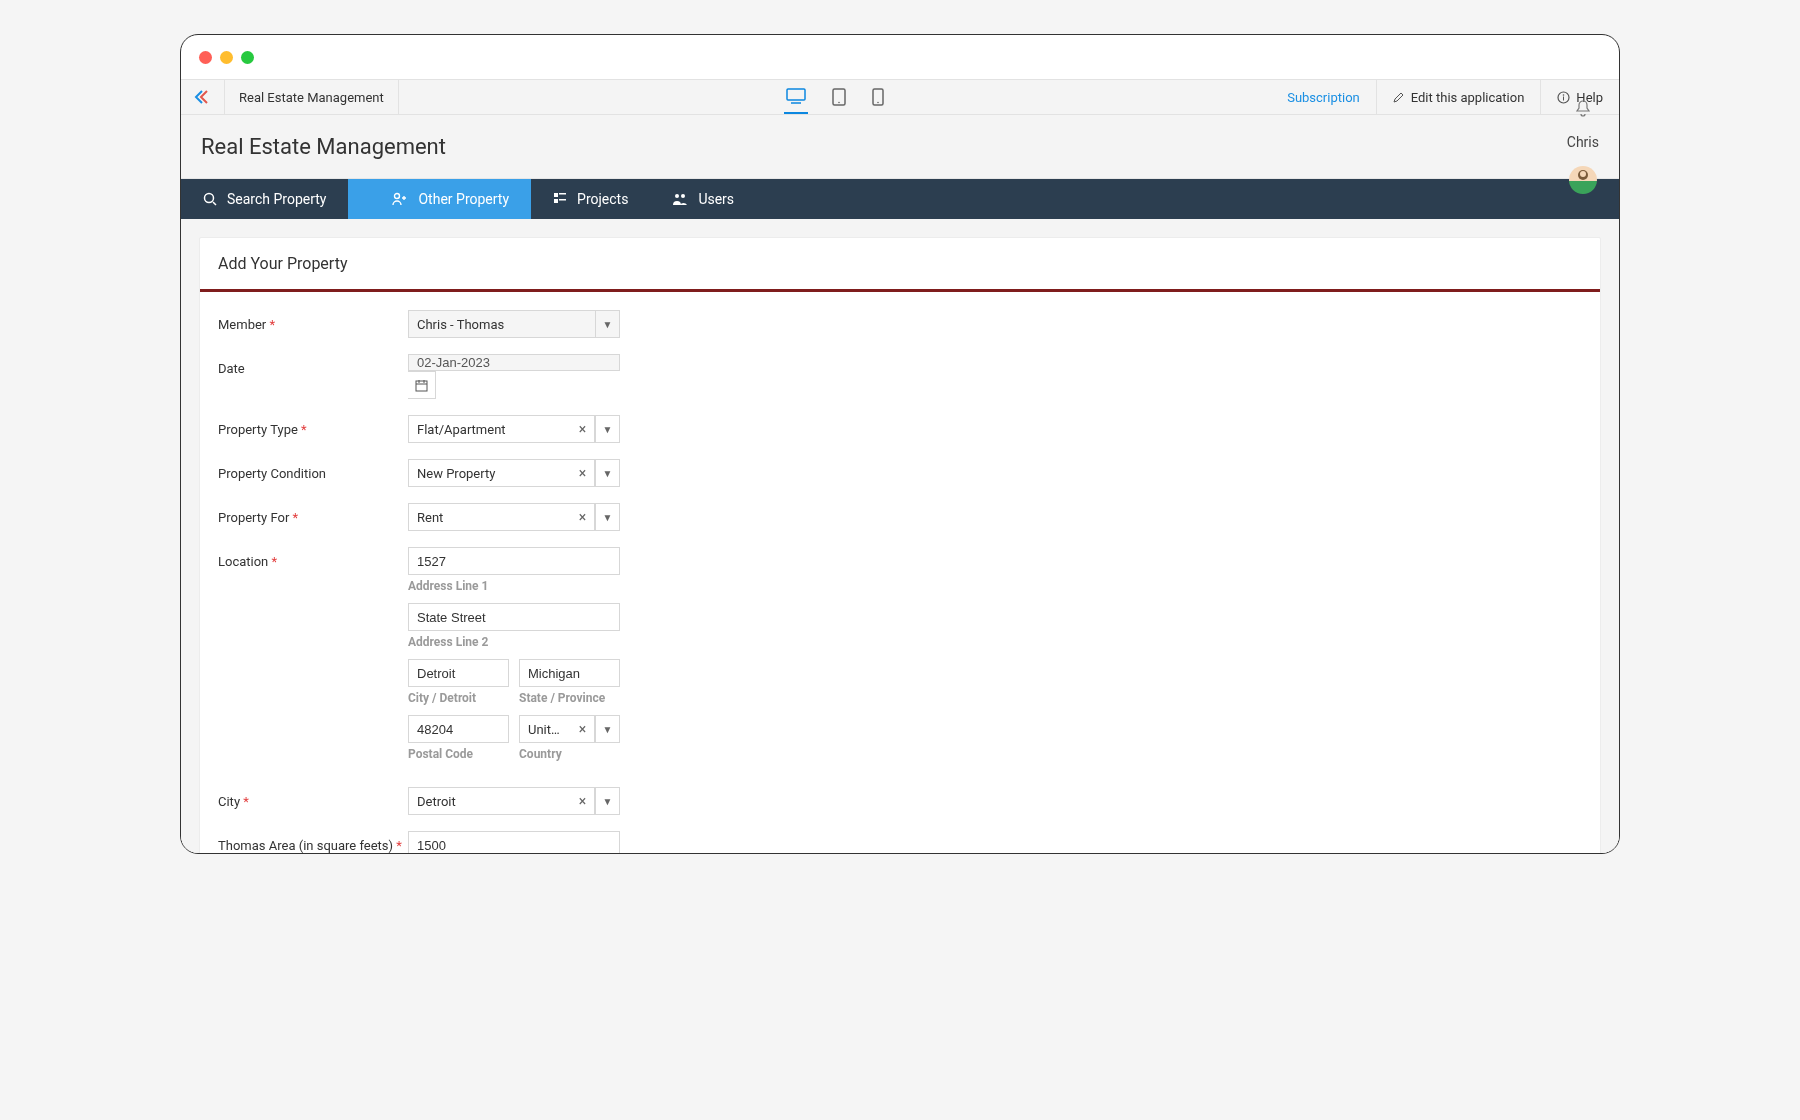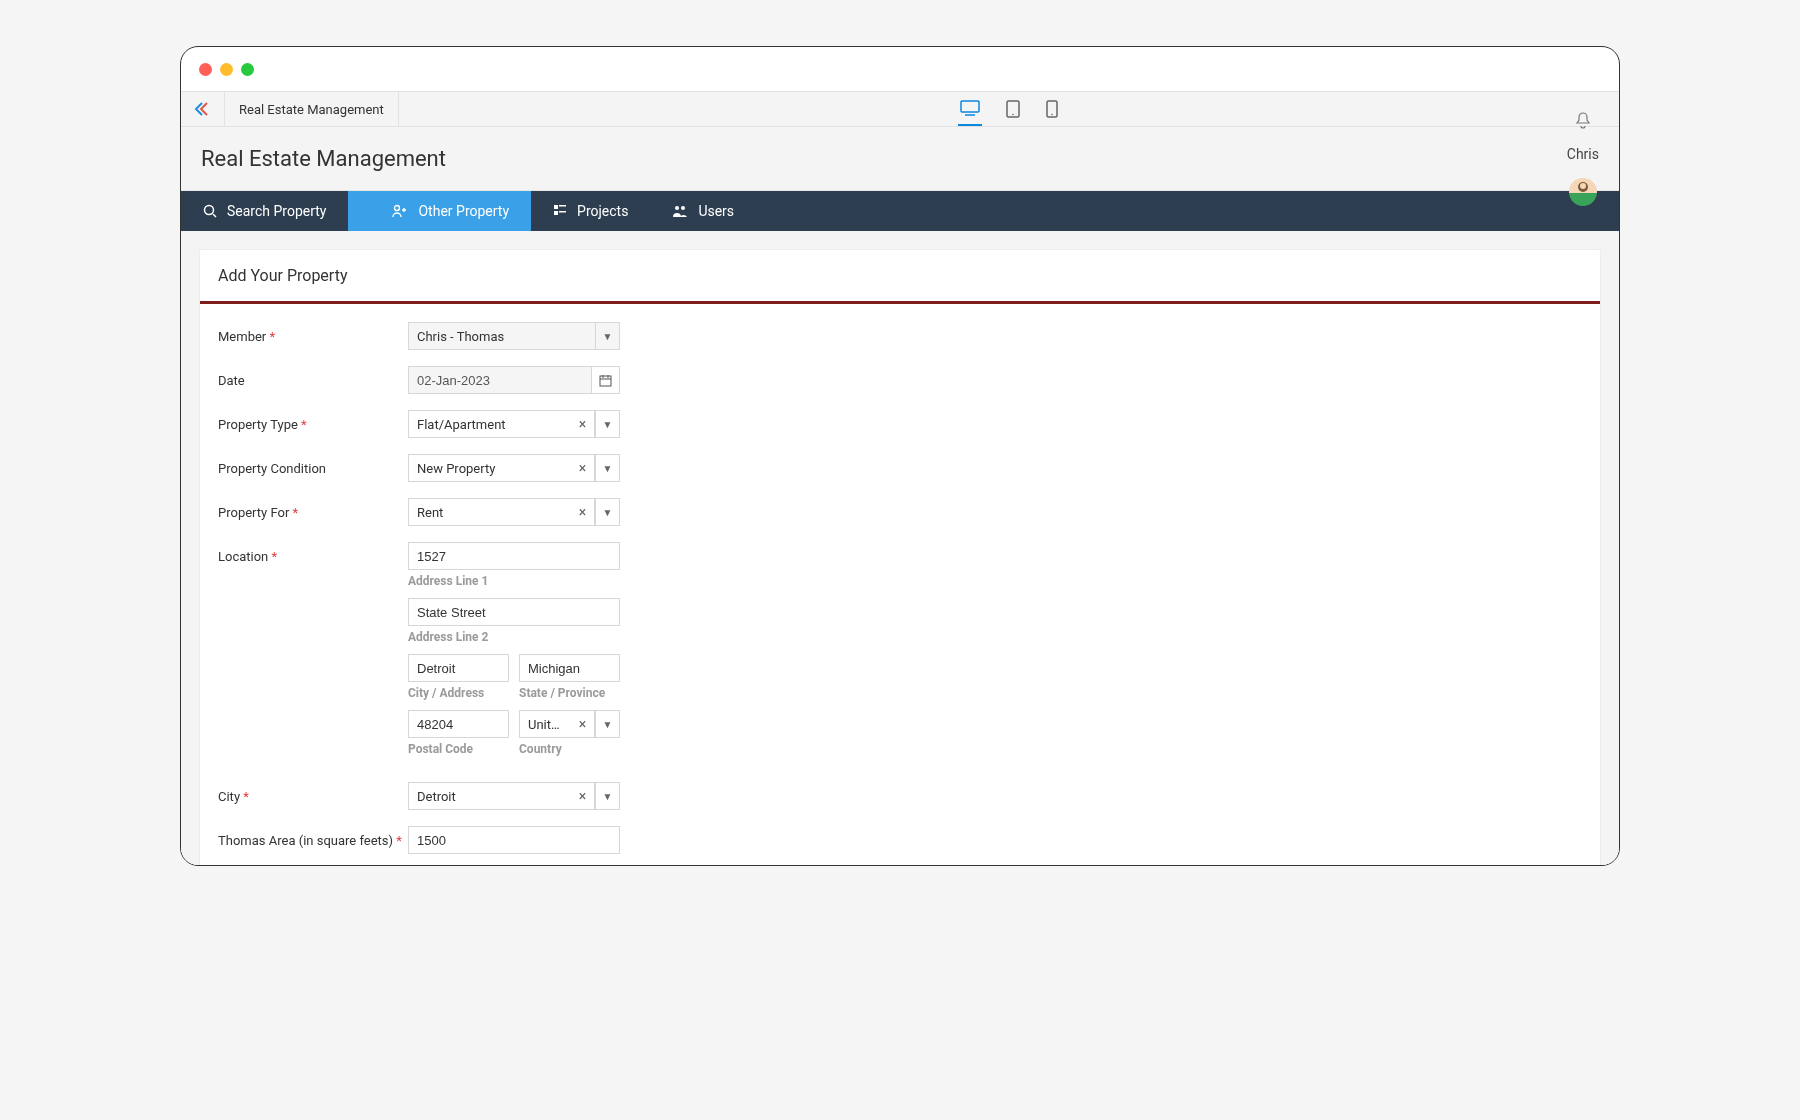--- a/index.html
+++ b/index.html
@@ -4,21 +4,21 @@
 <style>
   * { box-sizing: border-box; margin: 0; padding: 0; }
   body {
     font-family: -apple-system, BlinkMacSystemFont, "Segoe UI", Roboto, "Helvetica Neue", Arial, sans-serif;
     background: #f5f5f5;
     padding: 30px;
   }
   .window {
     width: 1440px;
     height: 820px;
-    margin: 16px auto;
+    margin: 4px auto;
     background: #fff;
     border: 1px solid #333;
     border-radius: 18px;
     overflow: hidden;
     display: flex;
     flex-direction: column;
   }
   .titlebar {
     height: 44px;
     display: flex;
@@ -213,21 +213,21 @@
     text-align: center;
     color: #666;
     font-size: 10px;
     border-left: 1px solid #d7d7d7;
     height: 100%;
     display:flex; align-items:center; justify-content:center;
   }
   .select.no-clear .select-arrow { border-left: 1px solid #d7d7d7;}
   .select.disabled { background: #f5f5f5; }
   .date-field {
-    display:flex; width:212px;
+    display:flex; width:212px;flex-direction:column;
   }
   .date-field .input { flex:1; background:#f5f5f5; }
   .date-field .input input { color:#555; }
   .date-btn {
     width: 28px; height: 28px;
     border: 1px solid #d7d7d7;
     border-left: none;
     display:flex; align-items:center; justify-content:center;
     font-size: 13px; color:#555;
   }
@@ -277,20 +277,41 @@
             <circle cx="7" cy="14.5" r="0.8" fill="currentColor"></circle>
           </svg>
       </div>
       <div class="device-icon">
         <svg width="12" height="18" viewBox="0 0 12 18">
             <rect x="1" y="1" width="10" height="16" rx="1.5" stroke="currentColor" stroke-width="1.5" fill="none"></rect>
             <circle cx="6" cy="14.5" r="0.8" fill="currentColor"></circle>
           </svg>
       </div>
     </div>
+    <div class="toolbar-right">
+      <div class="toolbar-link blue">Subscription</div>
+      <div class="toolbar-link">
+        <span>
+          <svg width="12" height="12" viewBox="0 0 12 12">
+              <path d="M1 11 L2 8 L8 2 L10 4 L4 10 Z" stroke="#555" stroke-width="1" fill="none"></path>
+            </svg>
+        </span>
+        <span>Edit this application</span>
+      </div>
+      <div class="toolbar-link">
+        <span>
+          <svg width="13" height="13" viewBox="0 0 13 13">
+              <circle cx="6.5" cy="6.5" r="5.5" stroke="#555" stroke-width="1.2" fill="none"></circle>
+              <circle cx="6.5" cy="4" r="0.8" fill="#555"></circle>
+              <rect x="6" y="5.5" width="1" height="4" fill="#555"></rect>
+            </svg>
+        </span>
+        <span>Help</span>
+      </div>
+    </div>
   </div>
 
   <div class="app-header">
     <div class="app-title">Real Estate Management</div>
     <div class="app-header-right">
       <span>
         <svg width="16" height="18" viewBox="0 0 16 18">
             <path d="M8 1 a4 4 0 0 1 4 4 v3 l2 3 H2 l2-3 V5 a4 4 0 0 1 4-4 Z" stroke="#777" stroke-width="1.2" fill="none"></path>
             <path d="M6 14 a2 2 0 0 0 4 0" stroke="#777" stroke-width="1.2" fill="none"></path>
           </svg>
@@ -410,21 +431,21 @@
             <div class="input">
                 <input value="State Street" style="">
               </div>
             <div class="sublabel">Address Line 2</div>
 
             <div class="two-col">
               <div>
                 <div class="input">
                     <input value="Detroit" style="">
                   </div>
-                <div class="sublabel">City / Address</div>
+                <div class="sublabel">City / Detroit</div>
               </div>
               <div>
                 <div class="input">
                     <input value="Michigan" style="">
                   </div>
                 <div class="sublabel">State / Province</div>
               </div>
             </div>
 
             <div class="two-col">

